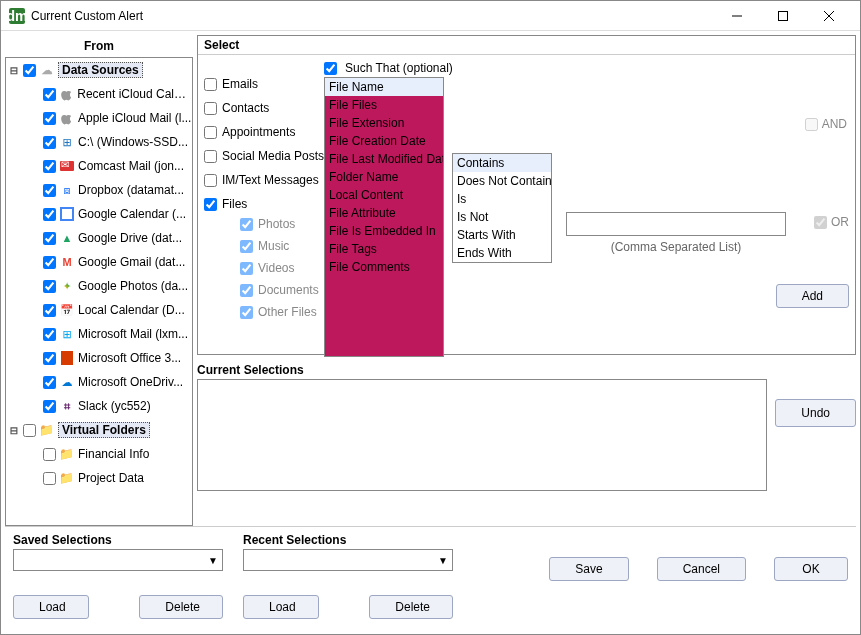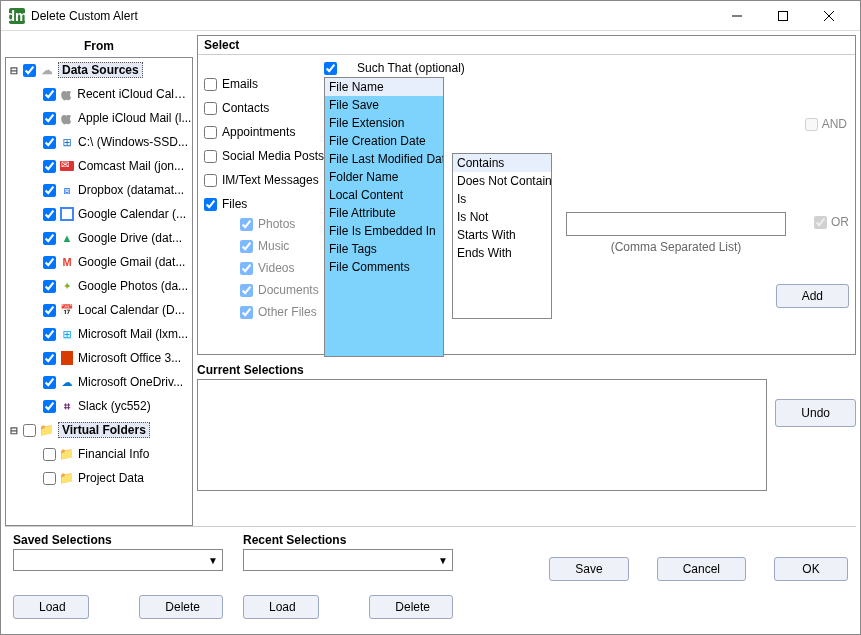--- a/index.html
+++ b/index.html
@@ -167,29 +167,29 @@
   margin-top: -4px;
 }
 .suchthat {
   display: flex;
   flex-direction: column;
   flex: 1;
 }
 .suchthat-top {
   display: flex;
   align-items: flex-end;
-  gap: 20px;
+  gap: 8px;
   margin-bottom: 2px;
 }
 .field-list {
   border: 1px solid #888;
   width: 120px;
   height: 280px;
   overflow: auto;
-  background: #7dd3fc;
+  background: #be185d;
 }
 .field-list .item,
 .op-list .item {
   padding: 2px 4px;
   font-size: 12px;
   white-space: nowrap;
   cursor: default;
 }
 .field-list .item.selected {
   background: #e7eefc;
@@ -197,21 +197,21 @@
 .op-list .item.selected {
   background: #e7eefc;
 }
 .op-area {
   display: flex;
   flex-direction: column;
 }
 .op-list {
   border: 1px solid #888;
   width: 100px;
-  height: 166px;
+  height: 110px;
   background: #fff;
   margin-top: 76px;
 }
 .val-area {
   flex: 1;
   display: flex;
   flex-direction: column;
   align-items: flex-end;
   position: relative;
   padding-top: 130px;
@@ -328,21 +328,21 @@
 .ico-onedrive::before { content:"☁"; color:#0078d4; }
 .ico-slack::before { content:"⌗"; color:#611f69; font-weight:bold; }
 </style>
 </head>
 <body>
 
 <div class="window">
 
   <div class="titlebar">
     <div class="appicon">dm</div>
-    <div class="title">Delete Custom Alert</div>
+    <div class="title">Current Custom Alert</div>
     <div class="winbtns">
       <div class="winbtn">
         <svg viewBox="0 0 10 10">
             <line x1="0" y1="5" x2="10" y2="5" stroke="#000" stroke-width="1"></line>
           </svg>
       </div>
       <div class="winbtn">
         <svg viewBox="0 0 10 10">
             <rect x="0.5" y="0.5" width="9" height="9" fill="none" stroke="#000" stroke-width="1"></rect>
           </svg>
@@ -527,21 +527,21 @@
               </div>
 
             <div class="suchthat">
               <div class="suchthat-top">
                 <input type="checkbox" checked="" style="">
                 <span>Such That  (optional)</span>
               </div>
               <div style="display:flex; gap:8px; flex:1;">
                 <div class="field-list" id="field-list">
                     <div class="item selected">File Name</div>
-                    <div class="item">File Save</div>
+                    <div class="item">File Files</div>
                     <div class="item">File Extension</div>
                     <div class="item">File Creation Date</div>
                     <div class="item">File Last Modified Date</div>
                     <div class="item">Folder Name</div>
                     <div class="item">Local Content</div>
                     <div class="item">File Attribute</div>
                     <div class="item">File Is Embedded In</div>
                     <div class="item">File Tags</div>
                     <div class="item">File Comments</div>
                   </div>

